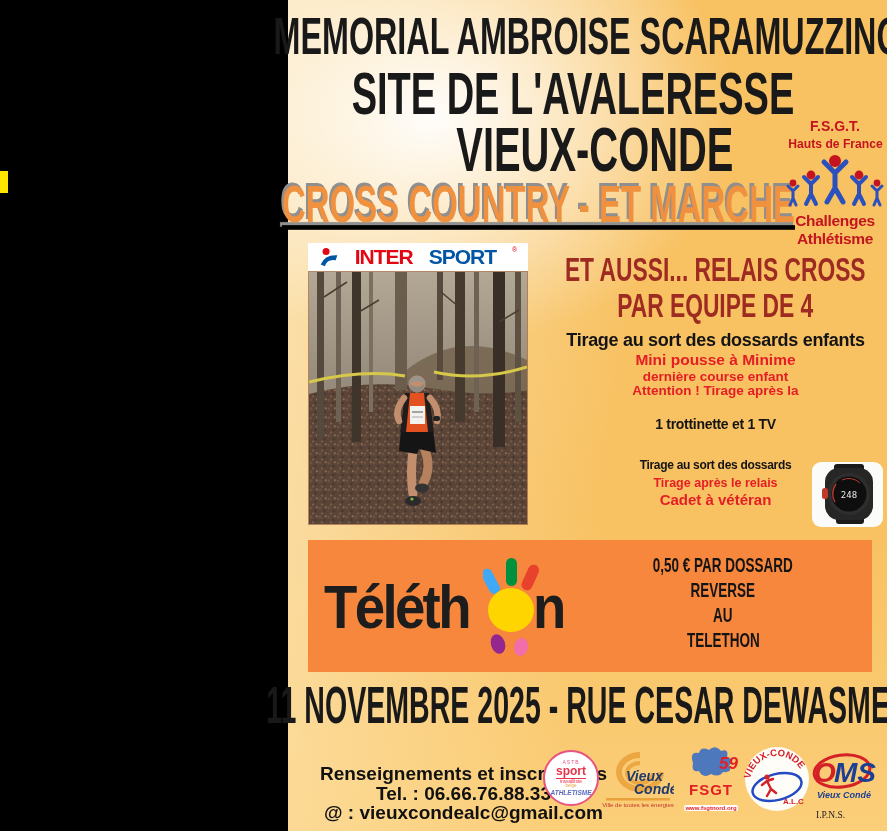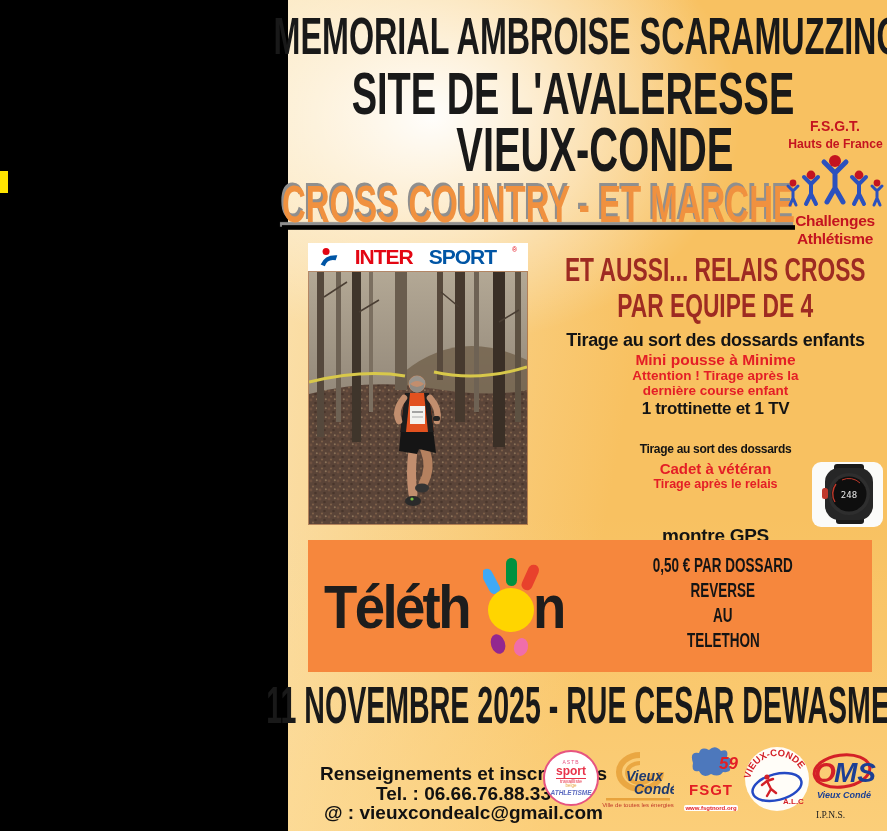--- a/index.html
+++ b/index.html
@@ -42,21 +42,21 @@
   .rl{display:flex;justify-content:center;}
   .rl span{display:inline-block;font-weight:700;white-space:nowrap;color:#9E2B22;
            font-size:24px;transform:scale(.95,1.4);transform-origin:center top;}
   .rl.h1{height:36px;} .rl.h2{height:40px;}
   .blk{font-weight:700;color:#141414;letter-spacing:-.3px;text-align:center;}
   .red{font-weight:700;color:#E41E26;}
   .et{font-size:18px;line-height:21px;margin-top:4px;}
   .e1{font-size:15.5px;line-height:18px;}
   .e2{font-size:13.5px;line-height:14px;}
   .e3{font-size:13.5px;line-height:15px;}
-  .ep{font-size:17px;line-height:21px;}
+  .ep{font-size:14px;line-height:21px;margin-top:16px;}
   .sp20{height:20px;}
   .at{font-size:12px;line-height:21px;}
   .a1{font-size:15px;line-height:17px;}
   .a2{font-size:12.5px;line-height:15px;}
   .ap{font-size:19px;line-height:23px;margin-top:32px;}
   
   .watch{position:absolute;left:524px;top:462px;width:71px;height:65px;background:#FBFBF9;border-radius:9px;}
   
   .band{position:absolute;left:20px;top:540px;width:564px;height:132px;background:#F6873D;}
   .telethon-logo{position:absolute;left:16px;top:0;height:132px;display:flex;align-items:center;}
@@ -205,27 +205,27 @@
 
     <div class="relais-col">
       <div class="rl h1">
         <span>ET AUSSI... RELAIS CROSS</span>
       </div>
       <div class="rl h2">
         <span>PAR EQUIPE DE 4</span>
       </div>
       <div class="blk et">Tirage au sort des dossards enfants</div>
       <div class="red e1">Mini pousse à Minime</div>
+      <div class="red e3">dernière course enfant</div>
       <div class="red e2">Attention ! Tirage après la</div>
-      <div class="red e3">dernière course enfant</div>
       <div class="blk ep">1 trottinette et 1 TV</div>
       <div class="sp20"></div>
       <div class="blk at">Tirage au sort des dossards</div>
+      <div class="red a2">Tirage après le relais</div>
       <div class="red a1">Cadet à vétéran</div>
-      <div class="red a2">Tirage après le relais</div>
       <div class="blk ap">montre GPS</div>
     </div>
 
     <div class="watch">
       <svg width="71" height="65" viewBox="0 0 71 65">
         <rect x="22" y="2" width="30" height="8" rx="3" fill="#1A1A1A"></rect>
         <rect x="24" y="54" width="28" height="8" rx="3" fill="#1A1A1A"></rect>
         <rect x="13" y="6" width="48" height="52" rx="14" fill="#262626"></rect>
         <rect x="10" y="26" width="6" height="11" rx="2.5" fill="#C0392B"></rect>
         <circle cx="37" cy="32" r="21" fill="#2E2E2E"></circle>

